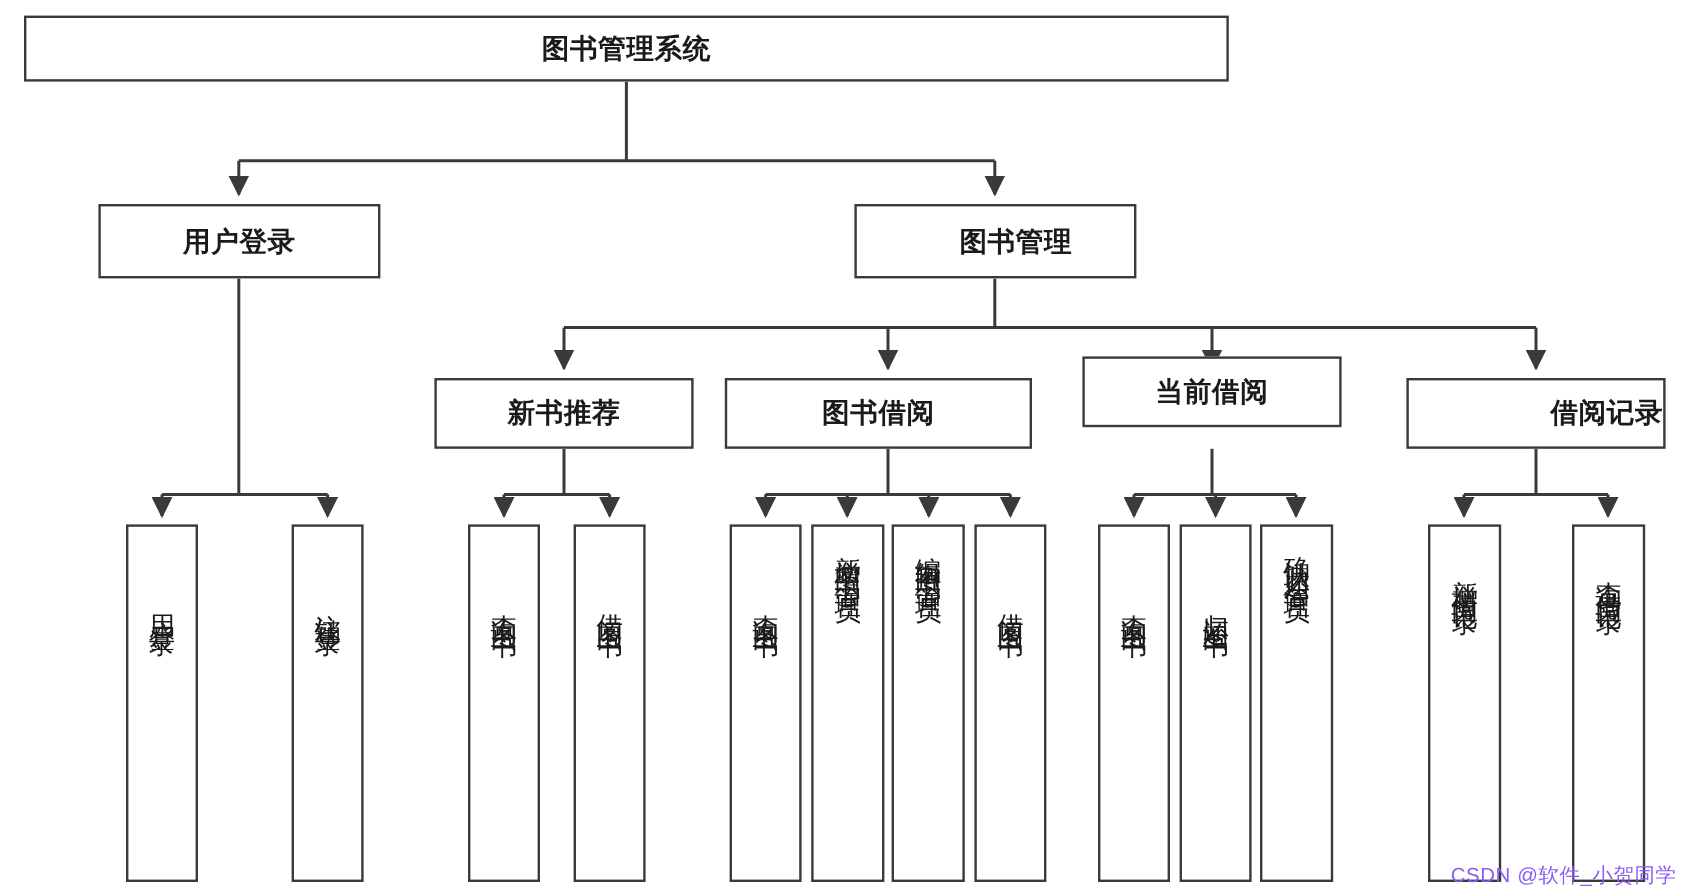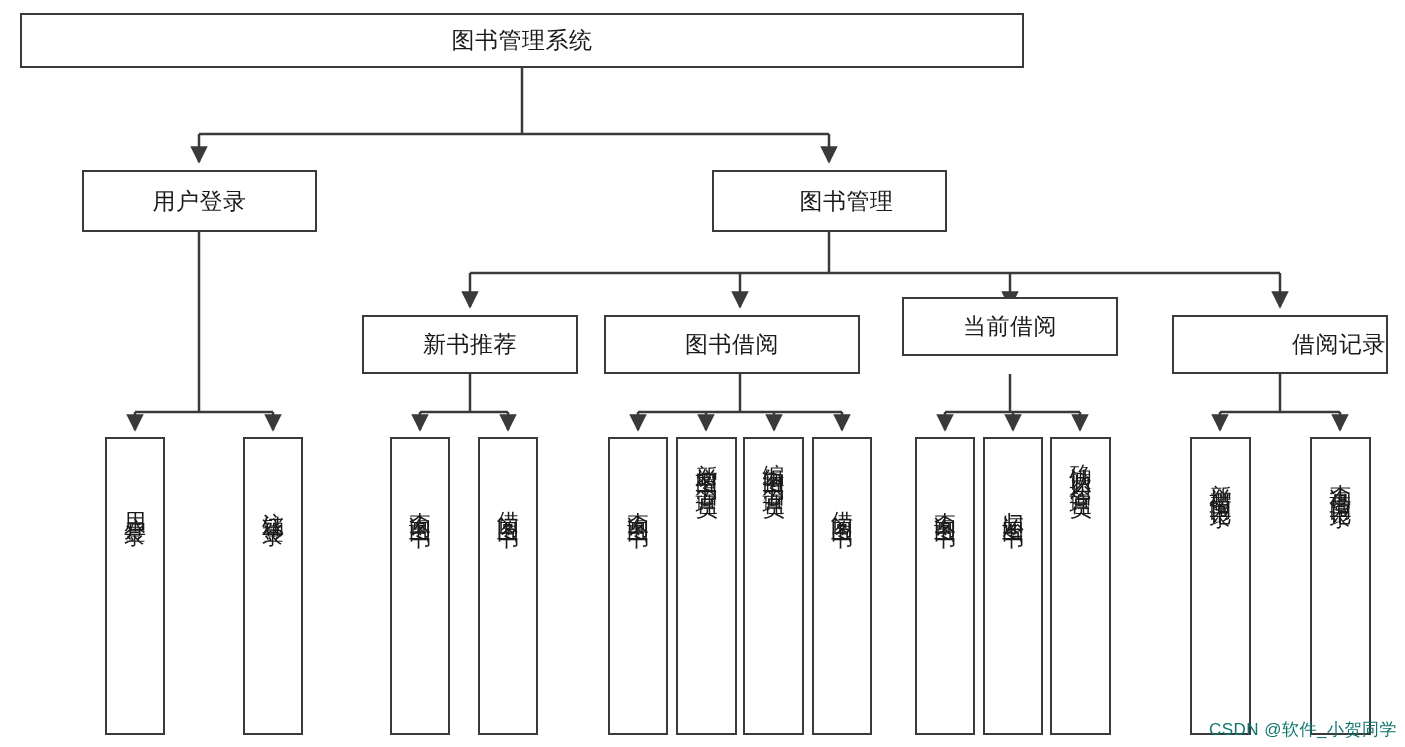--- a/index.html
+++ b/index.html
@@ -31,20 +31,21 @@
     background: #ffffff;
     display: flex;
     align-items: center;
     justify-content: center;
     color: #1a1a1a;
     z-index: 3;
   }
   .node.horiz {
     font-size: 23px;
     letter-spacing: 0.5px;
+    font-weight: bold;
   }
   .node.leaf {
     font-size: 22px;
     align-items: flex-start;
     justify-content: center;
     padding-top: 7px;
   }
   .leaf-text {
     writing-mode: vertical-rl;
     text-orientation: upright;
@@ -57,21 +58,21 @@
     margin-top: 48px;
   }
   .leaf.medium .leaf-text {
     margin-top: 20px;
   }
   .watermark {
     position: absolute;
     right: 8px;
     bottom: 6px;
     font-size: 17px;
-    color: #0f766e;
+    color: #8b5cf6;
     white-space: nowrap;
     z-index: 5;
     letter-spacing: 0.5px;
   }
 </style>
 </head>
 <body>
 
 <div id="canvas">
 

